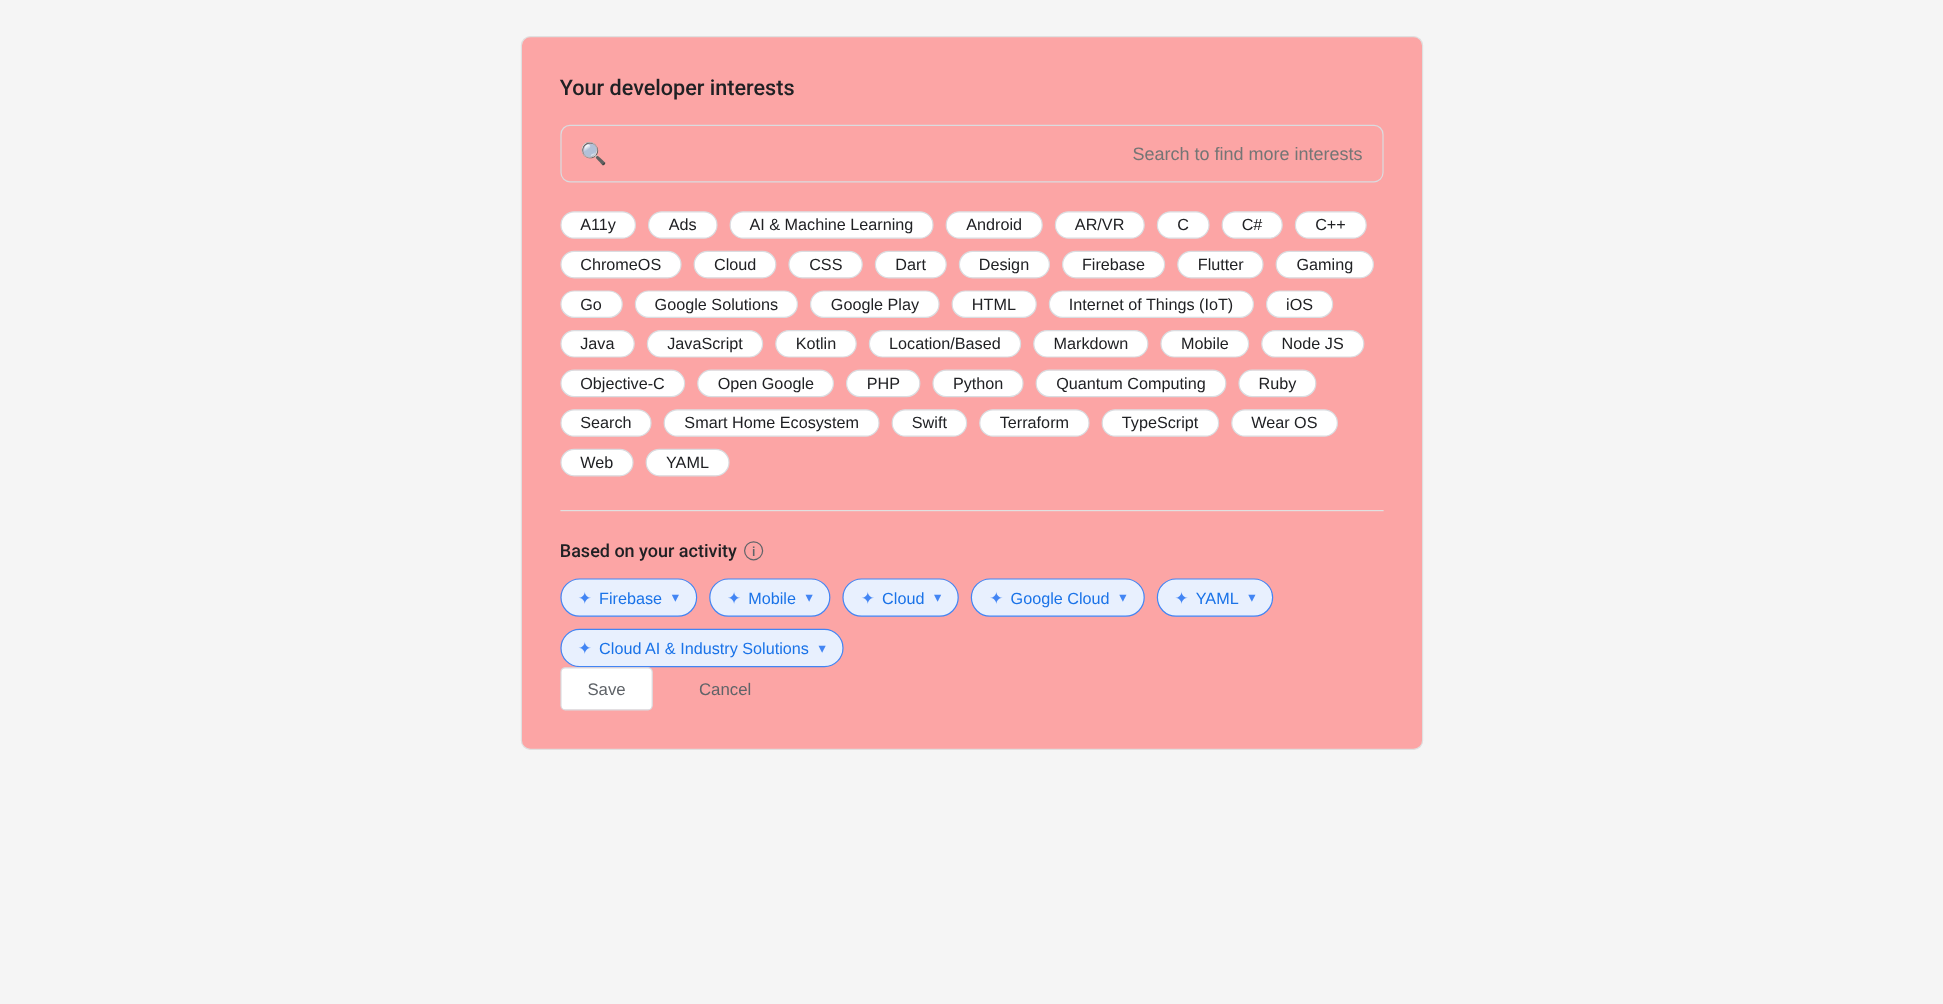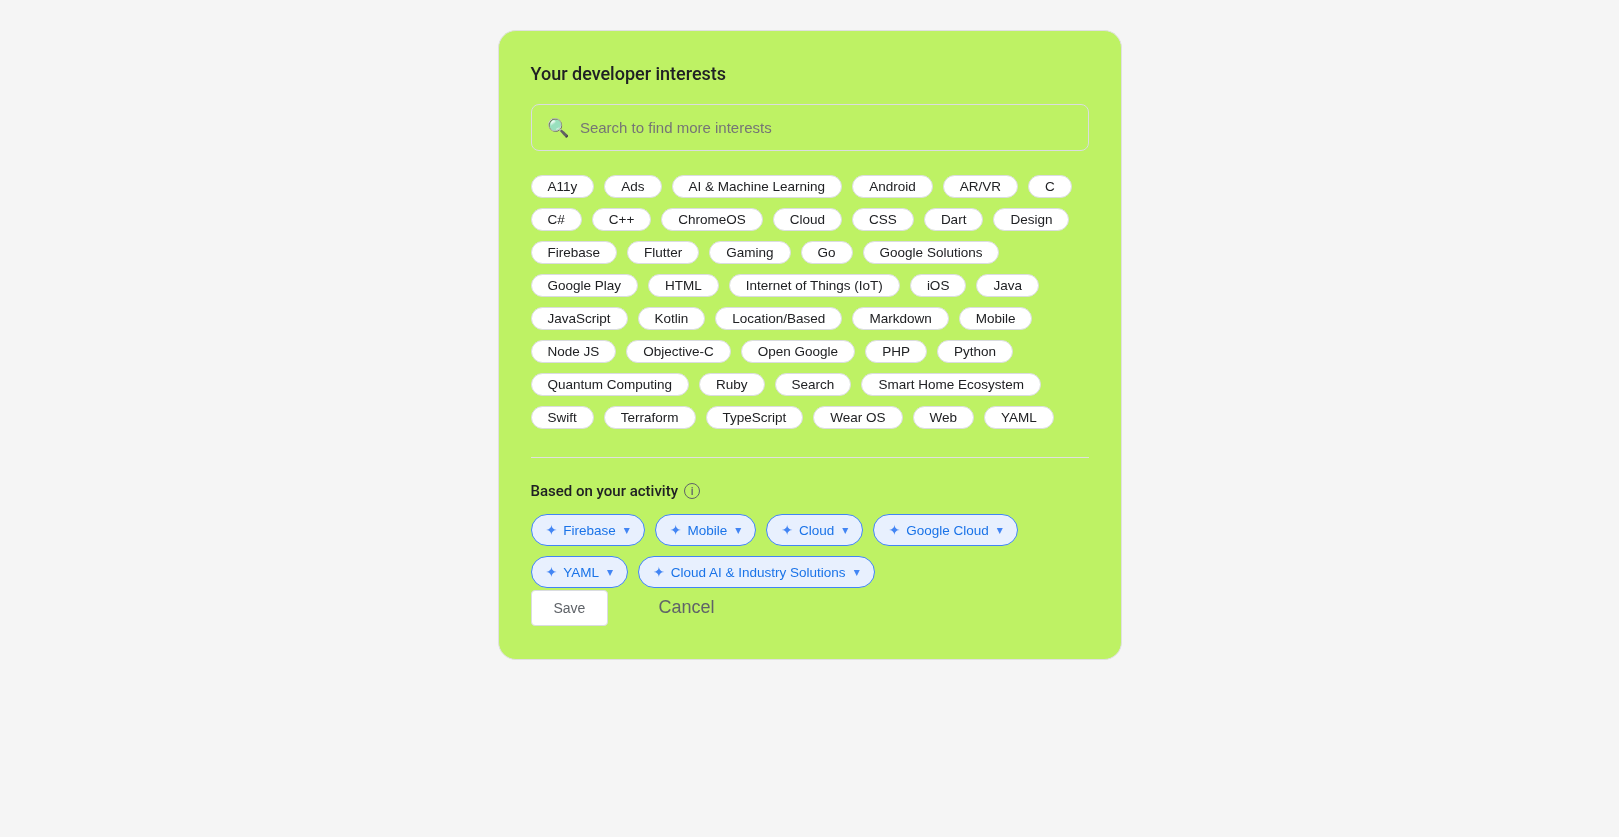--- a/index.html
+++ b/index.html
@@ -20,24 +20,24 @@
 
     .page-wrapper {
       width: 1619px;
       display: flex;
       justify-content: center;
       align-items: flex-start;
       padding-top: 10px;
     }
 
     .card {
-      background: #bef264;
+      background: #fca5a5;
       border: 1px solid #e0e0e0;
-      border-radius: 18px;
-      width: 624px;
+      border-radius: 8px;
+      width: 752px;
       padding: 32px;
     }
 
     .section-title {
       font-size: 18px;
       font-weight: 500;
       color: #202124;
       margin-bottom: 20px;
     }
 
@@ -57,20 +57,21 @@
       flex-shrink: 0;
     }
 
     .search-input {
       border: none;
       outline: none;
       font-size: 15px;
       color: #5f6368;
       width: 100%;
       background: transparent;
+      text-align: right;
     }
 
     .tags-container {
       display: flex;
       flex-wrap: wrap;
       gap: 10px;
       margin-bottom: 28px;
     }
 
     .tag {
@@ -146,39 +147,39 @@
     }
 
     .dropdown-icon {
       font-size: 12px;
       color: #4285f4;
       margin-left: 2px;
     }
 
     .footer-buttons {
       display: flex;
-      gap: 28px;
+      gap: 16px;
       align-items: center;
     }
 
     .btn-save {
       border: 1px solid #dadce0;
       border-radius: 4px;
       padding: 9px 22px;
       font-size: 14px;
       color: #5f6368;
       background: #fff;
       cursor: pointer;
     }
 
     .btn-cancel {
       border: none;
       background: transparent;
       padding: 9px 22px;
-      font-size: 18px;
+      font-size: 14px;
       color: #5f6368;
       cursor: pointer;
       border-radius: 4px;
     }
   </style>
 </head>
 <body>
 
 <div class="page-wrapper">
   <div class="card">

